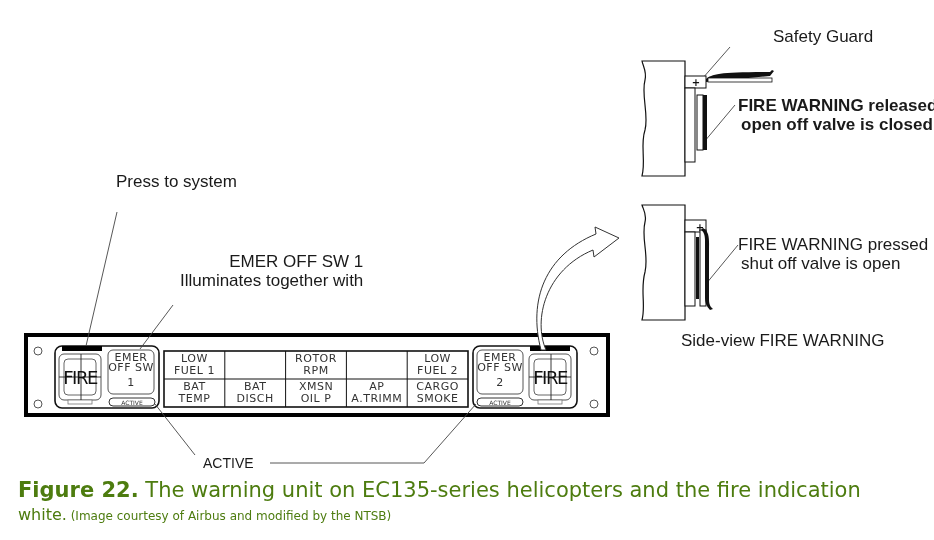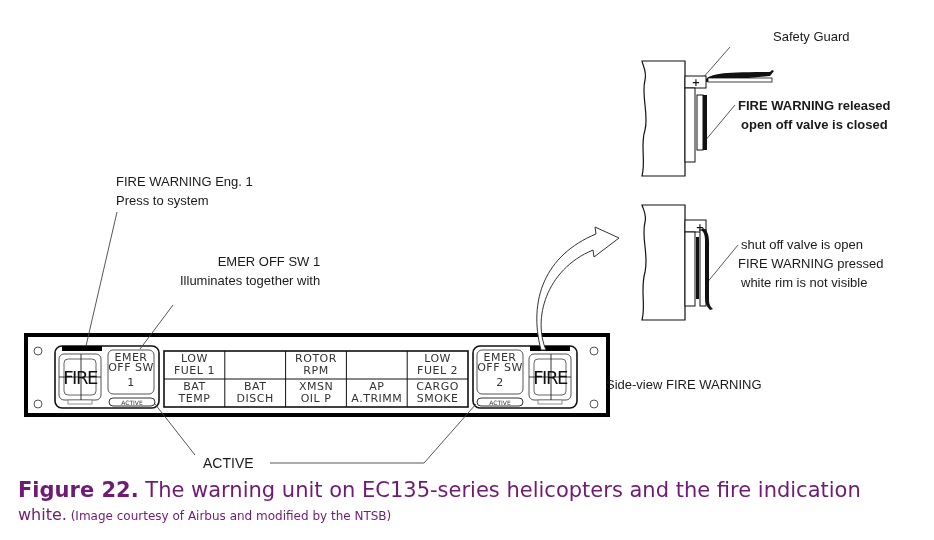--- a/index.html
+++ b/index.html
@@ -1,20 +1,20 @@
 <!DOCTYPE html>
 <html><head>
 <meta charset="utf-8">
 <style>
   html, body { margin: 0; padding: 0; background: #ffffff; }
   body { width: 934px; height: 540px; position: relative; overflow: hidden; font-family: "Liberation Sans", sans-serif; color: #222; }
   .abs { position: absolute; }
-  .lbl { position: absolute; font-family: "Liberation Sans", sans-serif; font-size: 13px; line-height: 19px; color: #1a1a1a; white-space: nowrap; }
+  .lbl { position: absolute; font-family: "Liberation Sans", sans-serif; font-size: 17px; line-height: 19px; color: #1a1a1a; white-space: nowrap; }
   .ptxt { font-family: "DejaVu Sans", sans-serif; font-size: 11px; fill: #333; letter-spacing: 0.5px; }
-  .caption { position: absolute; left: 18px; top: 476px; width: 900px; font-family: "DejaVu Sans", sans-serif; color: #701a75; }
+  .caption { position: absolute; left: 18px; top: 476px; width: 900px; font-family: "DejaVu Sans", sans-serif; color: #4d7c0f; }
   .cap-line1 { font-size: 21px; line-height: 28px; white-space: nowrap; }
   .cap-bold { font-weight: bold; }
   .cap-line2 { font-size: 16px; line-height: 22px; white-space: nowrap; }
   .cap-small { font-size: 12px; }
 </style>
 </head>
 <body>
 
 <svg class="abs" style="left:0;top:0" width="934" height="470" viewBox="0 0 934 470">
 
@@ -148,39 +148,37 @@
     <rect x="685" y="220" width="21" height="12" fill="#fff" stroke="#111" stroke-width="1"></rect>
     <text x="700" y="231" text-anchor="middle" font-family="DejaVu Sans, sans-serif" font-size="10" font-weight="bold" fill="#111">+</text>
     <rect x="685" y="232" width="10" height="74" fill="#fff" stroke="#111" stroke-width="1"></rect>
     <rect x="696" y="237" width="3" height="62" fill="#111"></rect>
     <rect x="700" y="230" width="6" height="76" fill="#fff" stroke="#111" stroke-width="1"></rect>
     <path d="M 703 228 C 710 232, 709 240, 709 250 L 709 300 C 709 306, 712 308, 713 309 L 710 310 C 706 306, 705 302, 705 298 L 705 240 C 705 234, 703 231, 701 230 Z" fill="#111"></path>
   </g>
 </svg>
 
 <div class="lbl" style="left:116px;top:172px;">
-  <div>FIRE WARNING Eng. 1</div>
   <div>Press to system</div>
 </div>
 <div class="lbl" style="left:180px;top:252px;text-align:right;">
   <div>EMER OFF SW 1</div>
   <div>Illuminates together with</div>
 </div>
 <div class="lbl" style="left:203px;top:454px;font-size:14px;">ACTIVE</div>
 <div class="lbl" style="left:773px;top:27px;">Safety Guard</div>
 <div class="lbl" style="left:738px;top:96px;font-weight:bold;">
   <div>FIRE WARNING released</div>
   <div style="padding-left:3px">open off valve is closed</div>
 </div>
 <div class="lbl" style="left:738px;top:235px;">
+  <div>FIRE WARNING pressed</div>
   <div style="padding-left:3px">shut off valve is open</div>
-  <div>FIRE WARNING pressed</div>
-  <div style="padding-left:3px">white rim is not visible</div>
 </div>
-<div class="lbl" style="left:606px;top:331px;margin-top:44px;">Side-view FIRE WARNING</div>
+<div class="lbl" style="left:681px;top:331px;">Side-view FIRE WARNING</div>
 
 <div class="caption">
   <div class="cap-line1">
     <span class="cap-bold">Figure 22.</span><span> The warning unit on EC135-series helicopters and the fire indication</span>
   </div>
   <div class="cap-line2">
     <span>white.</span><span class="cap-small"> (Image courtesy of Airbus and modified by the NTSB)</span>
   </div>
 </div>
 

